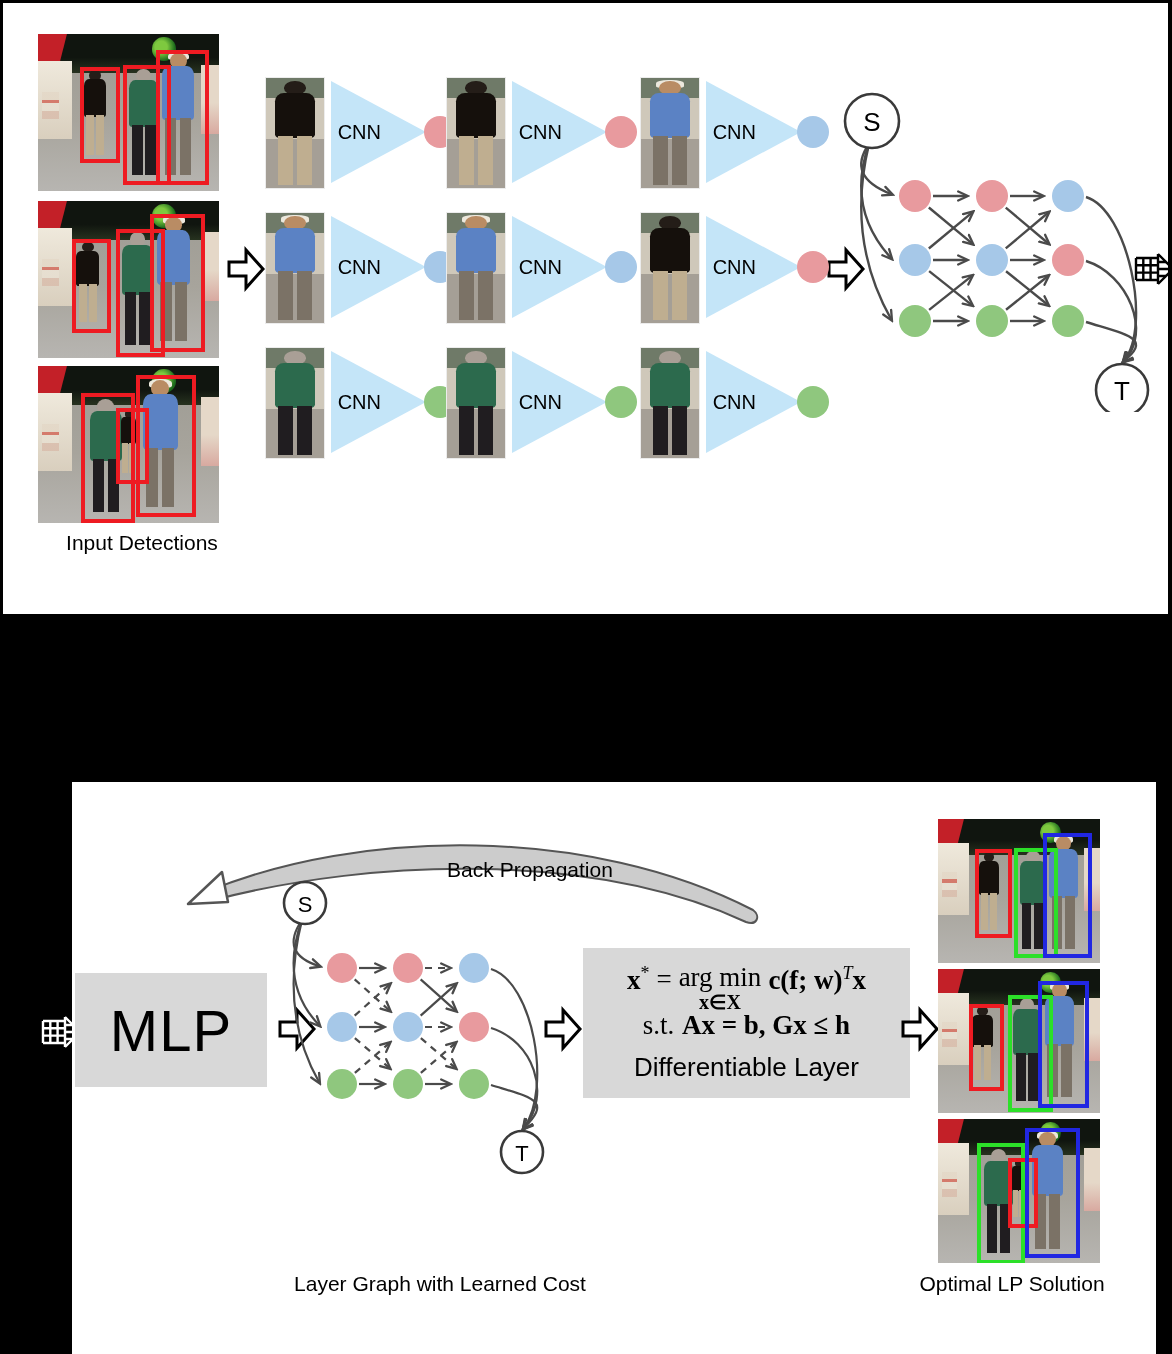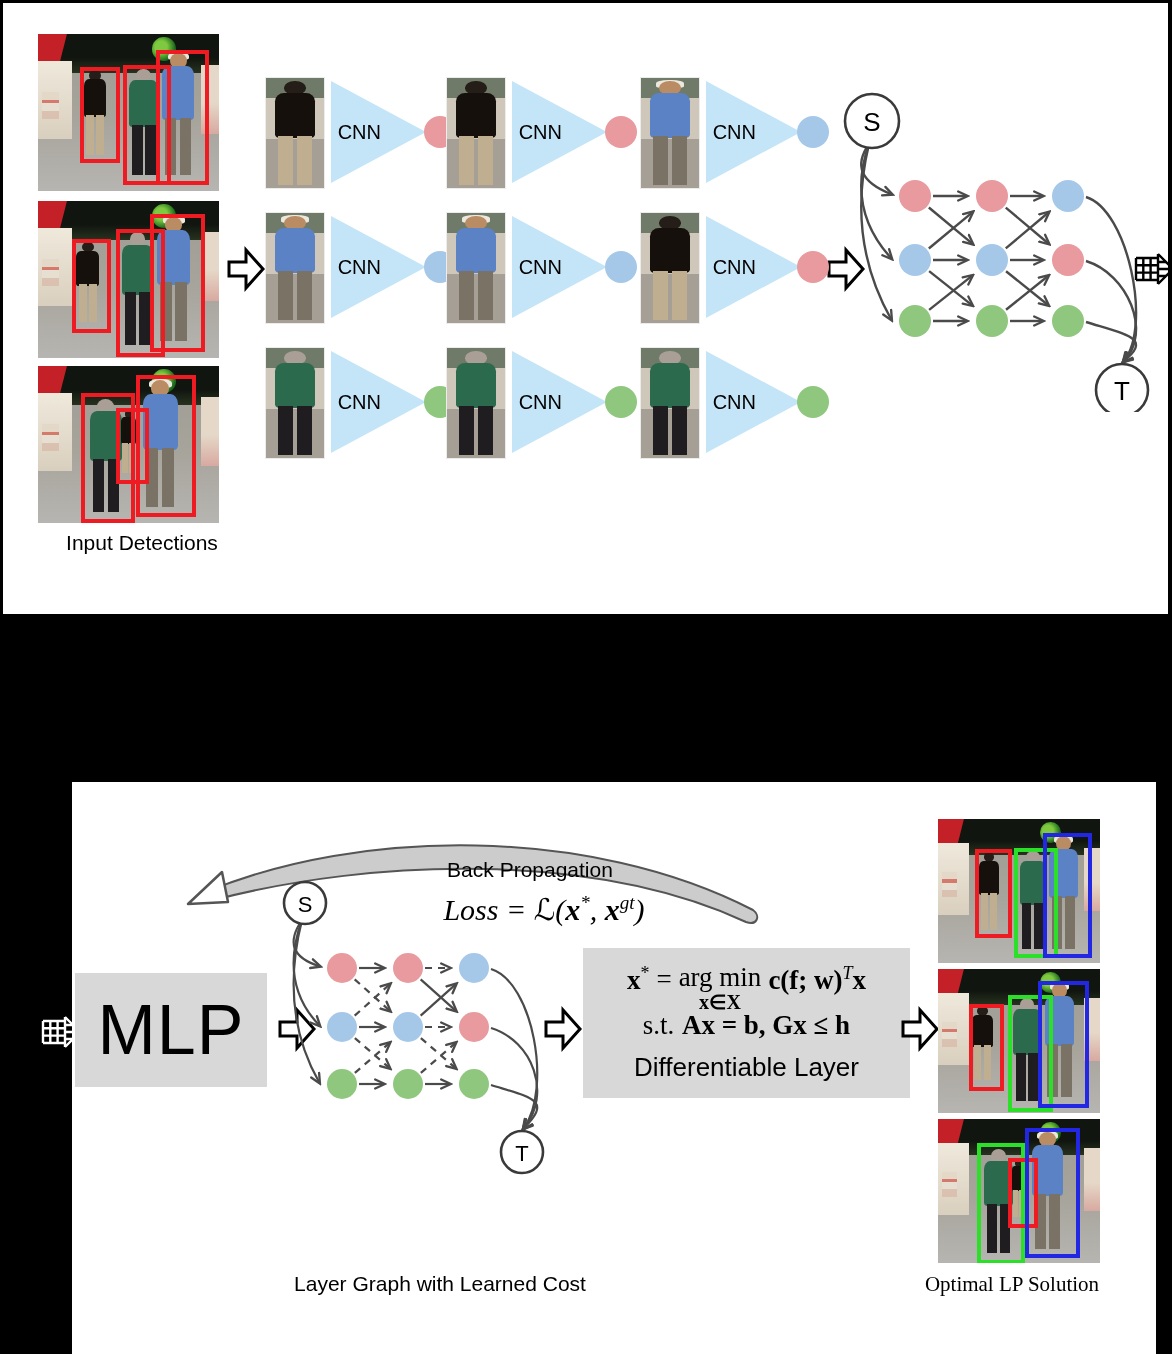--- a/index.html
+++ b/index.html
@@ -37,21 +37,21 @@
   
   .crop{position:absolute;overflow:hidden;border:1px solid #ececec;
         background:linear-gradient(180deg,#6f7a68 0 18%,#cfc8ba 18% 55%,#a59f96 55% 100%);}
   .cnn-tri{position:absolute;background:#c4e5f8;clip-path:polygon(0 0,100% 50%,0 100%);}
   .cnn-label{position:absolute;left:7%;top:0;height:100%;display:flex;align-items:center;
              font-size:20px;font-weight:400;}
   .feat-dot{position:absolute;border-radius:50%;}
   
   .graybox{position:absolute;background:#d8d8d8;}
   #mlp-box{left:75px;top:973px;width:192px;height:114px;display:flex;align-items:center;justify-content:center;}
-  #mlp-box span{font-size:70px;letter-spacing:1px;}
+  #mlp-box span{font-size:58px;letter-spacing:1px;}
   .eqbox{left:583px;top:948px;width:327px;height:150px;display:flex;flex-direction:column;
          align-items:center;justify-content:center;box-sizing:border-box;padding:2px 4px;}
   .m-serif{font-family:"Liberation Serif",serif;}
   .m-bi{font-family:"Liberation Serif",serif;font-weight:700;}
   .m-it{font-family:"Liberation Serif",serif;font-style:italic;}
   .eq-line1{font-size:27px;display:flex;align-items:flex-start;gap:7px;}
   .argmin{display:inline-flex;flex-direction:column;align-items:center;line-height:1;}
   .argmin .sub{font-size:20px;margin-top:1px;}
   .eq-line1 sup{font-size:18px;line-height:1;margin-top:-4px;}
   .eq-line2{font-size:27px;margin-top:-2px;}
@@ -336,23 +336,20 @@
     <polygon points="3,17 20,17 20,5 37,24 20,43 20,31 3,31" fill="#fff" stroke="#000" stroke-width="3"></polygon>
       </svg></span>
 
   <svg class="abs" style="left:150px;top:810px;" width="640" height="130">
     <path d="M 56 82 C 210 18, 440 16, 603 100 C 611 106, 607 116, 596 112 C 445 42, 225 48, 64 90 Z" fill="#cccccc" stroke="#555" stroke-width="2"></path>
     <polygon points="38,94 72,62 78,92" fill="#ffffff" stroke="#555" stroke-width="2.5" stroke-linejoin="round"></polygon>
   </svg>
 
   <div class="cap-label" style="left:380px;top:858px;width:300px;">Back Propagation</div>
 
-  <div class="loss-line">
-    <span>Loss</span><span class="m-serif"> = </span><span class="m-script">ℒ</span><span class="m-serif">(</span><span class="m-bi">x</span><sup class="m-serif">*</sup><span class="m-serif">, </span><span class="m-bi">x</span><sup class="m-it">gt</sup><span class="m-serif">)</span>
-  </div>
 
   <svg id="graph-bottom" class="abs" style="left:240px;top:875px;" width="340" height="312">
       <defs>
         <marker id="graph-bottom-ah" viewBox="0 0 10 10" refX="7" refY="5" markerWidth="13" markerHeight="13" orient="auto" markerUnits="userSpaceOnUse">
           <path d="M1,1.5 L8.5,5 L1,8.5" fill="none" stroke="#4a4a4a" stroke-width="1.8" stroke-linecap="round"></path>
         </marker>
       </defs>
       <path fill="none" stroke="#4a4a4a" stroke-width="2.2" marker-end="url(#graph-bottom-ah)" d="M 62 45 Q 39 78.5 79 91"></path>
       <path fill="none" stroke="#4a4a4a" stroke-width="2.2" marker-end="url(#graph-bottom-ah)" d="M 62 45 Q 39 108 79 150"></path>
       <path fill="none" stroke="#4a4a4a" stroke-width="2.2" marker-end="url(#graph-bottom-ah)" d="M 62 45 Q 39 136.5 79 207"></path>
@@ -408,21 +405,21 @@
     <div class="eq-line3">Differentiable Layer</div>
   </div>
 
   <span class="icon-span harrow" style="left:900px;top:1005px;"><svg width="40" height="48" viewBox="0 0 40 48">
     <polygon points="3,17 20,17 20,5 37,24 20,43 20,31 3,31" fill="#fff" stroke="#000" stroke-width="3"></polygon>
       </svg></span>
 
   <div id="solution-photos"></div>
 
   <div class="cap-label" style="left:240px;top:1272px;width:400px;">Layer Graph with Learned Cost</div>
-  <div class="cap-label" style="left:862px;top:1272px;width:300px;font-family:Liberation Serif, serif;">Optimal LP Solution</div>
+  <div class="cap-label" style="left:862px;top:1272px;width:300px;">Optimal LP Solution</div>
 <div class="photo" style="left: 938px; top: 819px; width: 162px; height: 144px;">
       <div class="ph-band"></div>
       <div class="ph-awning"></div>
       <div class="ph-logo"></div>
       <div class="ph-wallL"></div>
       <div class="ph-wallR"></div>
       <div class="person p-dark" style="left: 24%; top: 23%; width: 15%; height: 54%;">
         <div class="hd"></div>
         <div class="tr"></div>
         <div class="lg"></div>

